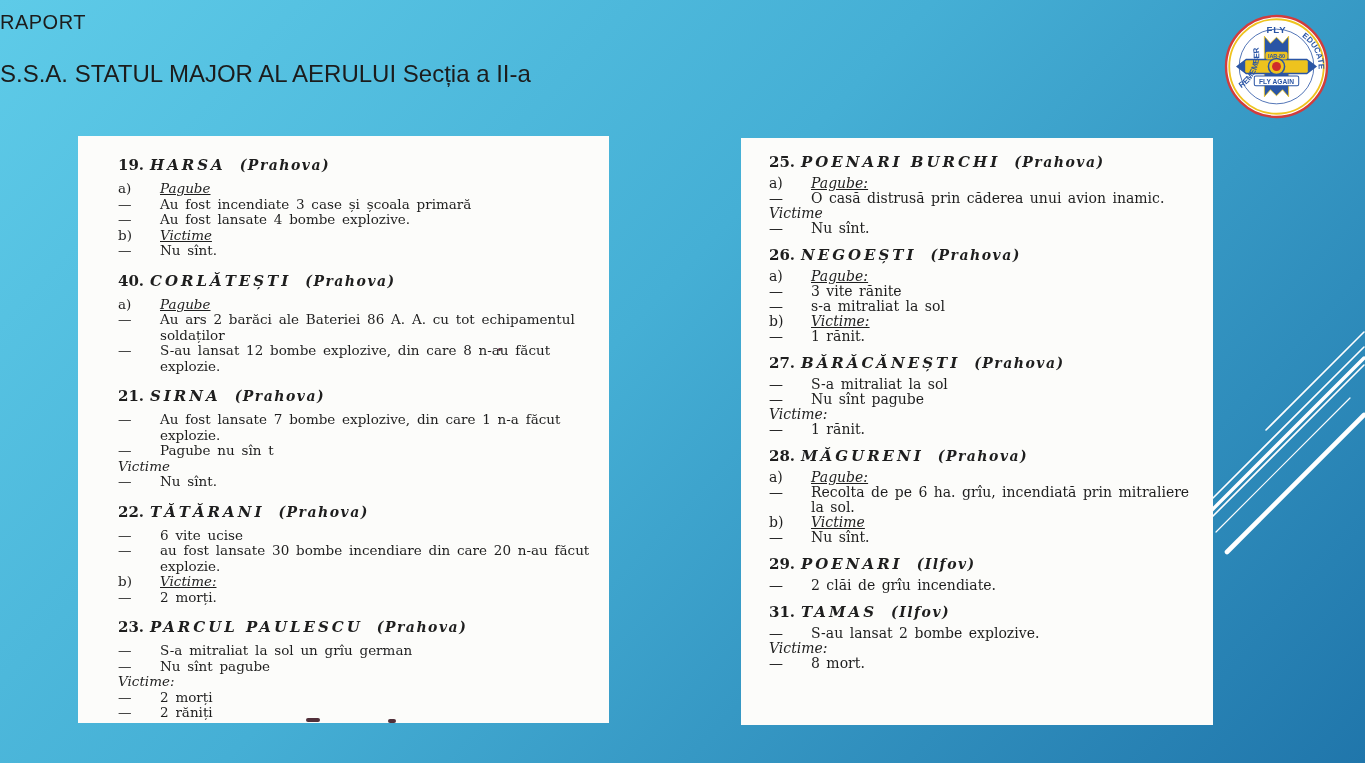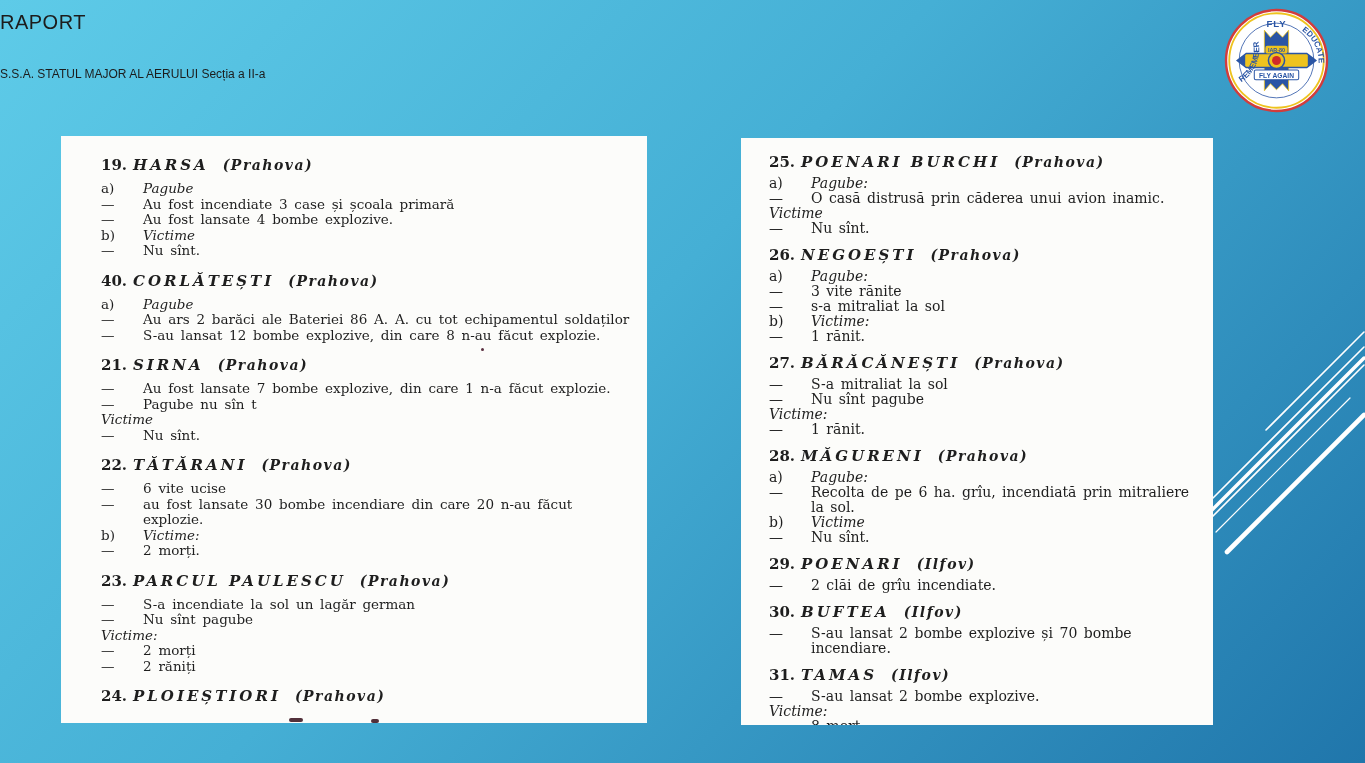--- a/index.html
+++ b/index.html
@@ -5,46 +5,46 @@
   html,body{margin:0;padding:0;}
   .slide{
     position:relative;
     width:1365px;height:763px;
     overflow:hidden;
     background:linear-gradient(133deg,#5ecbe8 0%,#45afd5 45%,#2076ab 100%);
     font-family:"Liberation Sans","DejaVu Sans",sans-serif;
   }
   .header{position:absolute;left:0;top:0;width:1310px;text-align:left;color:#1c1c1c;}
   .title{margin-top:10px;font-size:20px;line-height:24px;letter-spacing:.5px;}
-  .subtitle{margin-top:28px;font-size:12px;line-height:24px;}
-  .logo{position:absolute;left:1224px;top:8px;width:105px;height:105px;}
+  .subtitle{margin-top:28px;font-size:24px;line-height:24px;}
+  .logo{position:absolute;left:1224px;top:14px;width:105px;height:105px;}
   .streaks{position:absolute;left:1200px;top:320px;z-index:1;}
   .page{
     position:absolute;z-index:2;
     background:#fcfcfa;
     color:#1e1e1e;
     font-family:"DejaVu Serif","Liberation Serif",serif;
     box-sizing:border-box;
     overflow:hidden;
   }
-  .page-left{left:61px;top:136px;width:586px;height:587px;padding:20px 10px 0 40px;}
+  .page-left{left:78px;top:136px;width:531px;height:587px;padding:20px 10px 0 40px;}
   .page-right{left:741px;top:138px;width:472px;height:587px;padding:15px 21px 0 28px;}
   .sec{margin-bottom:13px;}
   .page-right .sec{margin-bottom:10px;}
   .sec-head{font-weight:700;font-size:15px;margin-bottom:7px;white-space:nowrap;}
   .page-right .sec-head{margin-bottom:5px;}
   .sec-head .num{display:inline-block;min-width:32px;}
   .sec-head .name{font-style:italic;letter-spacing:3px;}
   .sec-head .region{font-style:italic;letter-spacing:1.5px;margin-left:14px;font-size:14px;}
   .line{font-size:13.5px;line-height:15.5px;word-spacing:2.5px;}
   .page-right .line{font-size:14px;line-height:15px;word-spacing:2px;}
   .dash-line{padding-left:42px;text-indent:-42px;}
   .dash{display:inline-block;width:42px;text-indent:0;}
   .label-line .pfx{display:inline-block;width:42px;}
-  .label-line .lbl{font-style:italic;}
+  .label-line .lbl{font-style:italic;text-decoration:underline;}
   .vic-line{font-style:italic;}
   .smudge{position:absolute;background:#52303a;border-radius:2px;}
   .dot-artifact{position:absolute;width:3px;height:3px;background:#5a3040;border-radius:50%;}
 </style>
 </head>
 <body>
 
 <div class="slide" style="background: linear-gradient(133deg, rgb(94, 203, 232) 0%, rgb(69, 175, 213) 45%, rgb(32, 118, 171) 100%);">
 
   <svg class="streaks" width="165" height="340" viewBox="0 0 165 340">
@@ -126,21 +126,21 @@
       </div>
       <div class="sec">
         <div class="sec-head"><span class="num">22.</span><span class="name">TĂTĂRANI</span><span class="region">(Prahova)</span></div>
         <div class="line dash-line"><span class="dash">—</span><span class="txt">6 vite ucise</span></div>
         <div class="line dash-line"><span class="dash">—</span><span class="txt">au fost lansate 30 bombe incendiare din care 20 n-au făcut explozie.</span></div>
         <div class="line label-line"><span class="pfx">b)</span><span class="lbl">Victime:</span></div>
         <div class="line dash-line"><span class="dash">—</span><span class="txt">2 morți.</span></div>
       </div>
       <div class="sec">
         <div class="sec-head"><span class="num">23.</span><span class="name">PARCUL PAULESCU</span><span class="region">(Prahova)</span></div>
-        <div class="line dash-line"><span class="dash">—</span><span class="txt">S-a incendiate la sol un lagăr german</span></div>
+        <div class="line dash-line"><span class="dash">—</span><span class="txt">S-a mitraliat la sol un grîu german</span></div>
         <div class="line dash-line"><span class="dash">—</span><span class="txt">Nu sînt pagube</span></div>
         <div class="line vic-line"><span class="lbl">Victime:</span></div>
         <div class="line dash-line"><span class="dash">—</span><span class="txt">2 morți</span></div>
         <div class="line dash-line"><span class="dash">—</span><span class="txt">2 răniți</span></div>
       </div>
       <div class="sec">
         <div class="sec-head"><span class="num">24.</span><span class="name">PLOIEȘTIORI</span><span class="region">(Prahova)</span></div>
       </div>
     </div>
   <div class="page page-right">
@@ -171,24 +171,20 @@
         <div class="line label-line"><span class="pfx">a)</span><span class="lbl">Pagube:</span></div>
         <div class="line dash-line"><span class="dash">—</span><span class="txt">Recolta de pe 6 ha. grîu, incendiată prin mitraliere la sol.</span></div>
         <div class="line label-line"><span class="pfx">b)</span><span class="lbl">Victime</span></div>
         <div class="line dash-line"><span class="dash">—</span><span class="txt">Nu sînt.</span></div>
       </div>
       <div class="sec">
         <div class="sec-head"><span class="num">29.</span><span class="name">POENARI</span><span class="region">(Ilfov)</span></div>
         <div class="line dash-line"><span class="dash">—</span><span class="txt">2 clăi de grîu incendiate.</span></div>
       </div>
       <div class="sec">
-        <div class="sec-head"><span class="num">30.</span><span class="name">BUFTEA</span><span class="region">(Ilfov)</span></div>
-        <div class="line dash-line"><span class="dash">—</span><span class="txt">S-au lansat 2 bombe explozive și 70 bombe incendiare.</span></div>
-      </div>
-      <div class="sec">
         <div class="sec-head"><span class="num">31.</span><span class="name">TAMAS</span><span class="region">(Ilfov)</span></div>
         <div class="line dash-line"><span class="dash">—</span><span class="txt">S-au lansat 2 bombe explozive.</span></div>
         <div class="line vic-line"><span class="lbl">Victime:</span></div>
         <div class="line dash-line"><span class="dash">—</span><span class="txt">8 mort.</span></div>
       </div>
     </div>
 
 </div>
 
 </body></html>

